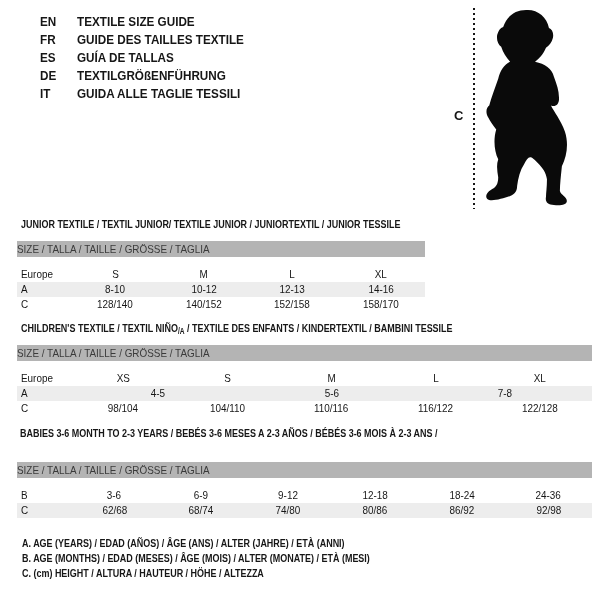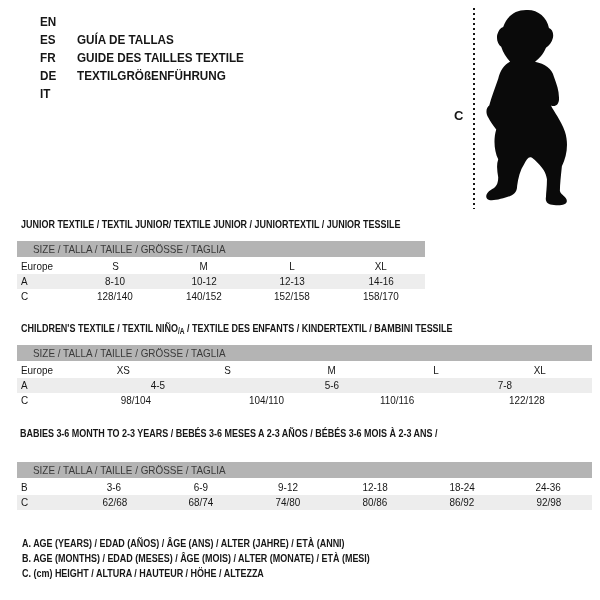--- a/index.html
+++ b/index.html
@@ -23,22 +23,22 @@
   
   #height-dashes{position:absolute;left:473px;top:8px;width:2px;height:201px;
     background:repeating-linear-gradient(to bottom,#161616 0 2px,transparent 2px 5px);}
   #figure-height-label{position:absolute;left:454px;top:108px;font-weight:bold;font-size:13px;}
   #baby-figure{position:absolute;left:482px;top:9px;width:116px;height:198px;}
 
   
   .sec-title{position:absolute;font-weight:bold;font-size:11.5px;line-height:17px;}
   .sec-title .sub{font-size:8.5px;vertical-align:-2px;}
   .sec-table{position:absolute;}
-  .size-bar{height:16px;line-height:16px;background:#b4b4b4;padding-left:16px;
-    font-size:11px;color:#3a3a3a;margin-bottom:2px;}
+  .size-bar{height:16px;line-height:16px;background:#b4b4b4;padding-left:0;
+    font-size:11px;color:#3a3a3a;margin-bottom:10px;}
   .trow{display:flex;height:15px;line-height:15px;font-size:11px;}
   .trow.shaded{background:#ededed;}
   .trow .lbl{width:54px;padding-left:4px;box-sizing:border-box;}
   .trow .cell{flex:1;text-align:center;}
 
   .s0 .sec-title{left:21px;top:216px;width:440px;}
   .s0 .sec-table{left:17px;top:241px;width:408px;}
   .s1 .sec-title{left:21px;top:320px;width:560px;}
   .s1 .sec-table{left:17px;top:345px;width:575px;}
   .s2 .sec-title{left:20px;top:425px;width:560px;}
@@ -47,35 +47,37 @@
   
   #notes{position:absolute;left:22px;top:536px;}
   .note-line{height:15px;line-height:15px;font-weight:bold;font-size:11.5px;}
 </style>
 </head>
 <body>
 
 <div id="lang-list">
     <div class="lang-row">
       <span class="lang-code"><span class="cnd-m">EN</span></span>
+      <span class="lang-title"><span class="cnd-m">TEXTILE SIZE GUIDE</span></span>
+    </div>
+    <div class="lang-row">
+      <span class="lang-code"><span class="cnd-m">FR</span></span>
+      <span class="lang-title"><span class="cnd-m">GUIDE DES TAILLES TEXTILE</span></span>
     </div>
     <div class="lang-row">
       <span class="lang-code"><span class="cnd-m">ES</span></span>
       <span class="lang-title"><span class="cnd-m">GUÍA DE TALLAS</span></span>
     </div>
     <div class="lang-row">
-      <span class="lang-code"><span class="cnd-m">FR</span></span>
-      <span class="lang-title"><span class="cnd-m">GUIDE DES TAILLES TEXTILE</span></span>
-    </div>
-    <div class="lang-row">
       <span class="lang-code"><span class="cnd-m">DE</span></span>
       <span class="lang-title"><span class="cnd-m">TEXTILGRÖßENFÜHRUNG</span></span>
     </div>
     <div class="lang-row">
       <span class="lang-code"><span class="cnd-m">IT</span></span>
+      <span class="lang-title"><span class="cnd-m">GUIDA ALLE TAGLIE TESSILI</span></span>
     </div>
   </div>
 
 <div id="height-dashes"></div>
 <div id="figure-height-label">C</div>
 
 <svg id="baby-figure" viewBox="0 0 116 199" xmlns="http://www.w3.org/2000/svg" aria-hidden="true">
   <path fill="#0a0a0a" d="
     M44,1
     C55,0 65,8 67,19
@@ -160,20 +162,21 @@
           <span class="lbl"><span class="cnd-m">A</span></span>
           <span class="cell"><span class="cnd-c">4-5</span></span>
           <span class="cell"><span class="cnd-c">5-6</span></span>
           <span class="cell"><span class="cnd-c">7-8</span></span>
         </div>
         <div class="trow">
           <span class="lbl"><span class="cnd-m">C</span></span>
           <span class="cell"><span class="cnd-c">98/104</span></span>
           <span class="cell"><span class="cnd-c">104/110</span></span>
           <span class="cell"><span class="cnd-c">110/116</span></span>
+          <span class="cell"><span class="cnd-c">116/122</span></span>
           <span class="cell"><span class="cnd-c">122/128</span></span>
         </div>
       </div>
     </div>
     <div class="s2">
       <div class="sec-title">
         <div><span class="cnd-l"><span>BABIES 3-6 MONTH TO 2-3 YEARS / BEBÉS 3-6 MESES A 2-3 AÑOS / BÉBÉS 3-6 MOIS À 2-3 ANS /</span></span></div>
       </div>
       <div class="sec-table">
         <div class="size-bar"><span class="cnd-m">SIZE / TALLA / TAILLE / GRÖSSE / TAGLIA</span></div>

